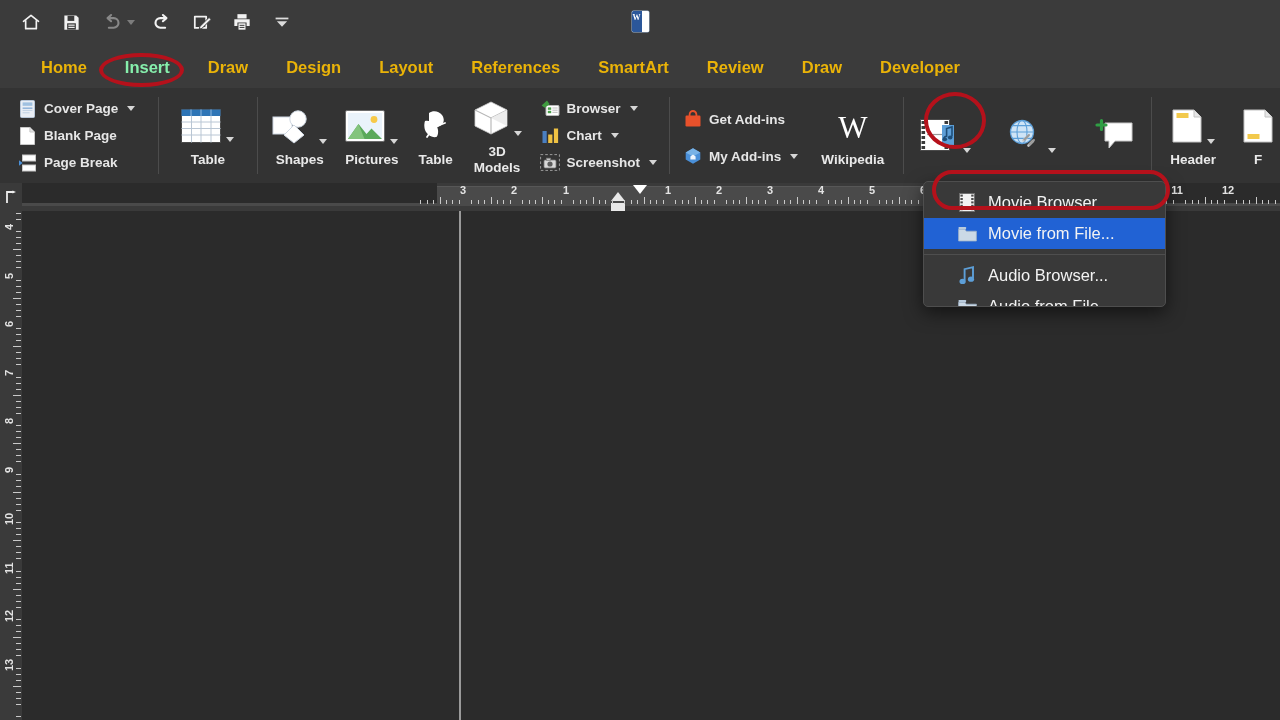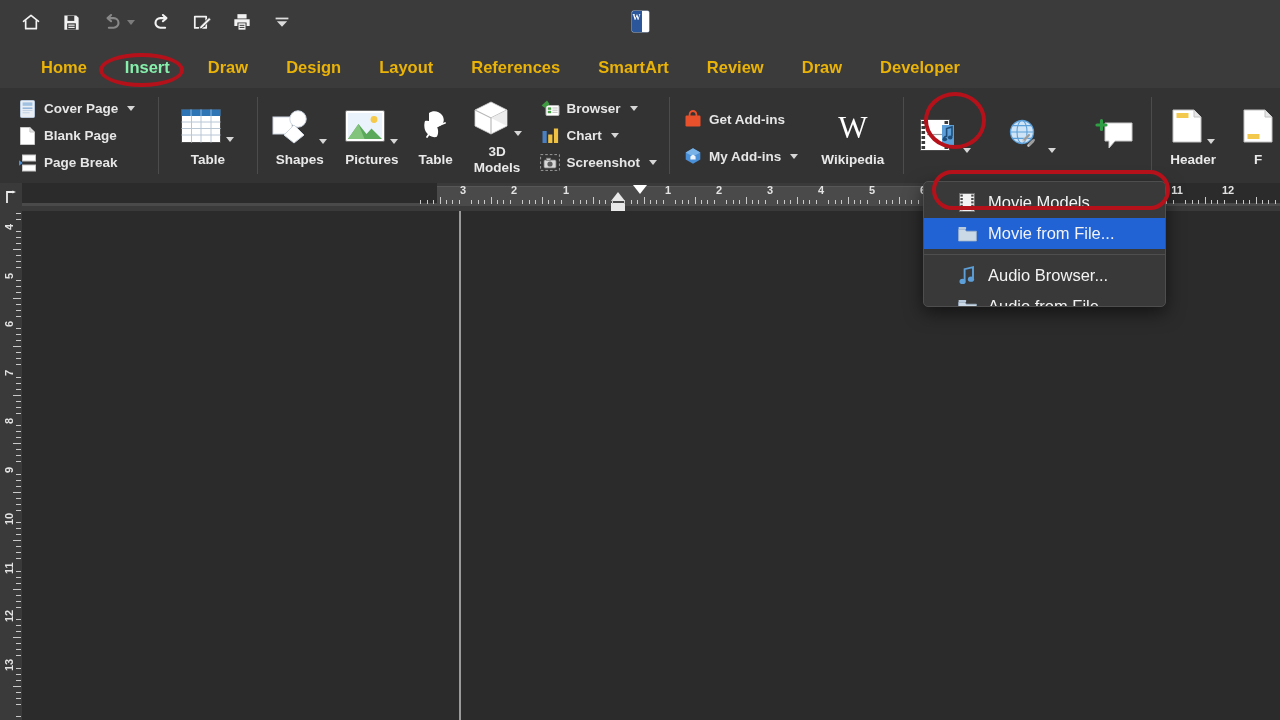--- a/index.html
+++ b/index.html
@@ -799,21 +799,21 @@
               <rect x="1.4" y="11.8" width="2.4" height="2"></rect>
             <rect x="1.4" y="15.2" width="2.4" height="2"></rect>
             <rect x="12.2" y="1.6" width="2.4" height="2"></rect>
               <rect x="12.2" y="5" width="2.4" height="2"></rect>
             <rect x="12.2" y="8.4" width="2.4" height="2"></rect>
               <rect x="12.2" y="11.8" width="2.4" height="2"></rect>
             <rect x="12.2" y="15.2" width="2.4" height="2"></rect>
           </g>
         </svg>
       </span>
-      <span class="mlabel">Movie Models...</span>
+      <span class="mlabel">Movie Browser...</span>
     </div>
 
     <div class="menu-item selected">
       <span class="mico">
         <svg width="19" height="16" viewBox="0 0 19 16">
           <path d="M0.6 3.4h6.2l1.6 1.8h10V15H0.6z" fill="#cbd9e6" stroke="#9fb3c6" stroke-width=".8"></path>
           <rect x="0.6" y="1" width="7.5" height="2.6" rx=".6" fill="#b9cbdd"></rect>
         </svg>
       </span>
       <span class="mlabel">Movie from File...</span>

